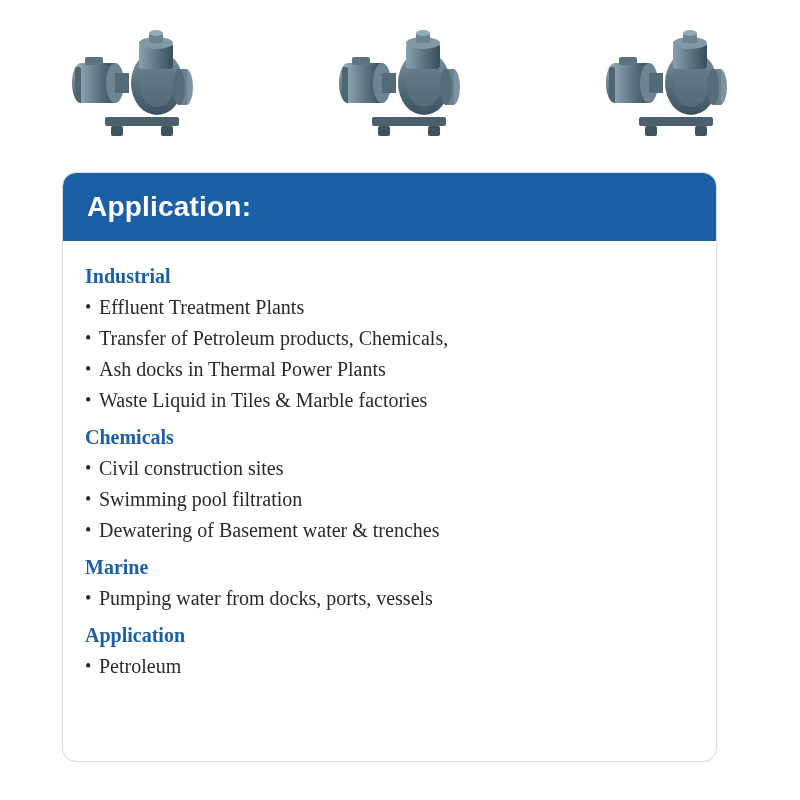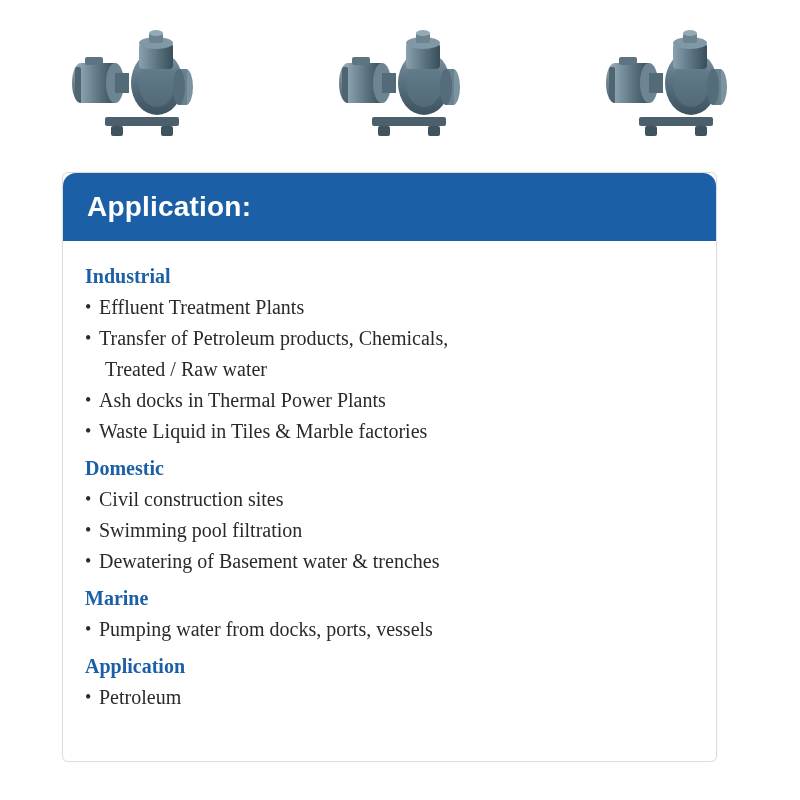--- a/index.html
+++ b/index.html
@@ -38,21 +38,21 @@
 
   
   .card {
     position: absolute;
     left: 62px;
     top: 172px;
     width: 655px;
     height: 590px;
     background: #ffffff;
     border: 1px solid #dcdcdc;
-    border-radius: 6px;
+    border-radius: 14px;
     box-sizing: border-box;
     overflow: hidden;
     box-shadow: 0 0 2px rgba(0,0,0,0.06);
   }
   .card-header {
     background: #1b5fa6;
     height: 68px;
     border-radius: 13px 13px 0 0;
     display: flex;
     align-items: center;
@@ -215,37 +215,36 @@
 
         <div class="item">
           <span class="bullet">•</span>
           <span class="item-text">Effluent Treatment Plants</span>
         </div>
 
         <div class="item">
           <span class="bullet">•</span>
           <span class="item-text">
             <span>Transfer of Petroleum products, Chemicals,</span>
-            <span class="cont">Treated / Raw water</span>
           </span>
         </div>
 
         <div class="item">
           <span class="bullet">•</span>
           <span class="item-text">Ash docks in Thermal Power Plants</span>
         </div>
 
         <div class="item">
           <span class="bullet">•</span>
           <span class="item-text">Waste Liquid in Tiles &amp; Marble factories</span>
         </div>
       </div>
 
       <div class="group">
-        <div class="group-title">Domestic</div>
+        <div class="group-title">Chemicals</div>
 
         <div class="item">
           <span class="bullet">•</span>
           <span class="item-text">Civil construction sites</span>
         </div>
 
         <div class="item">
           <span class="bullet">•</span>
           <span class="item-text">Swimming pool filtration</span>
         </div>

